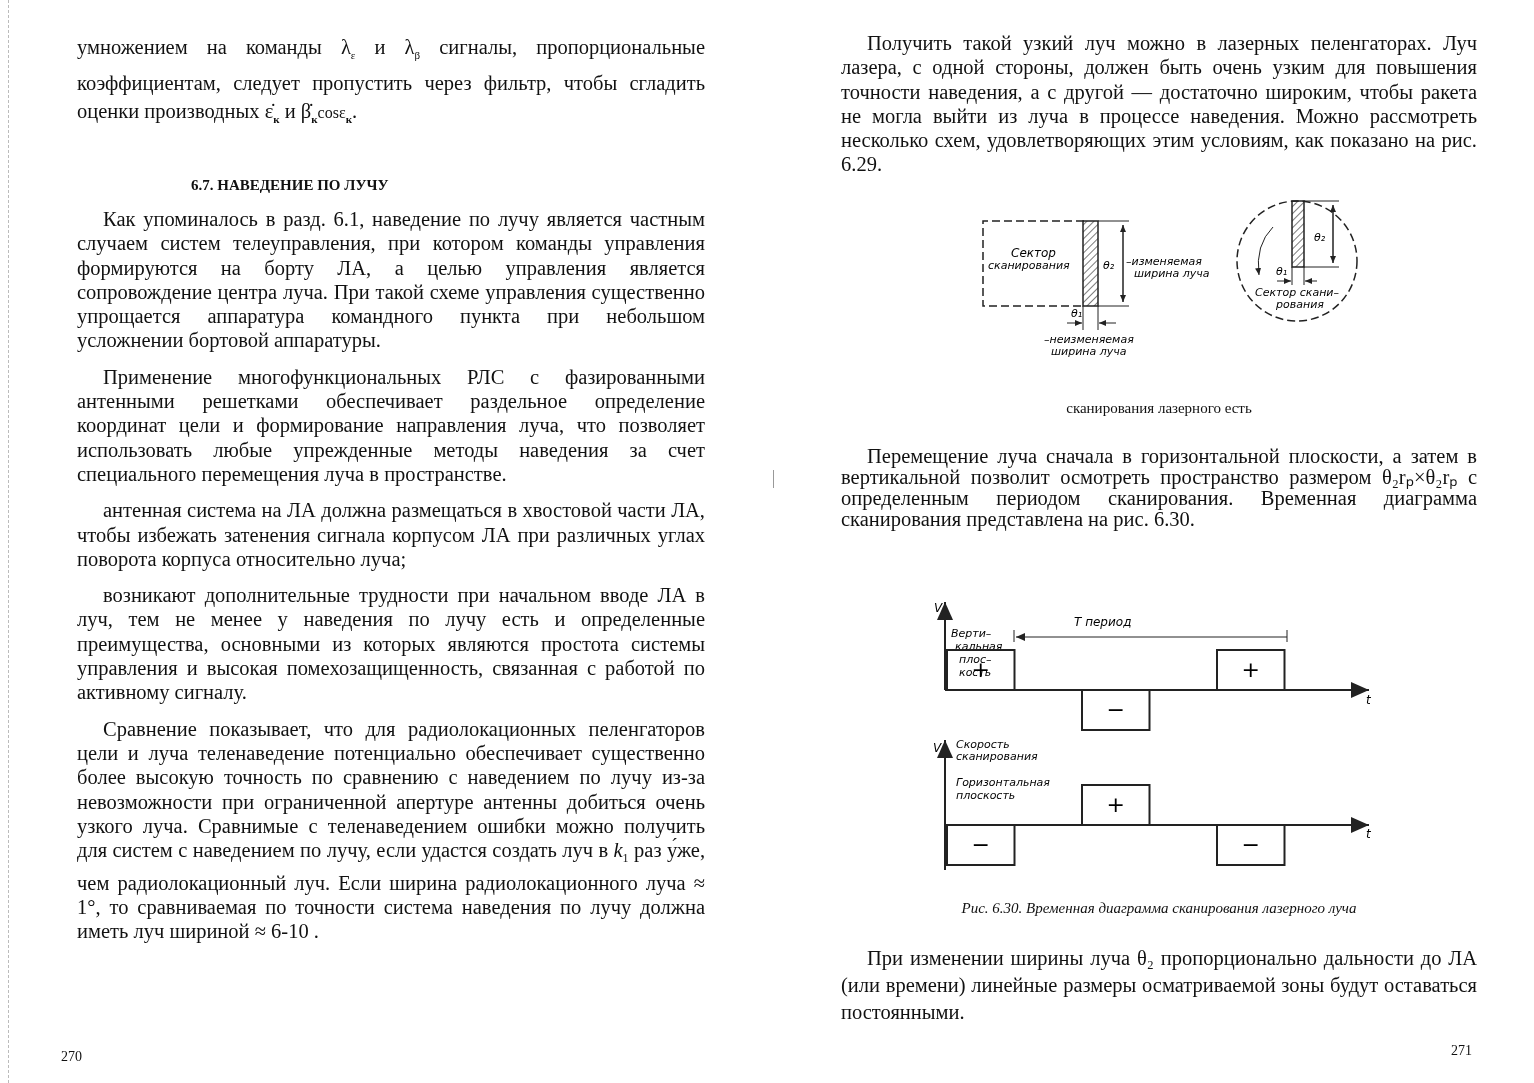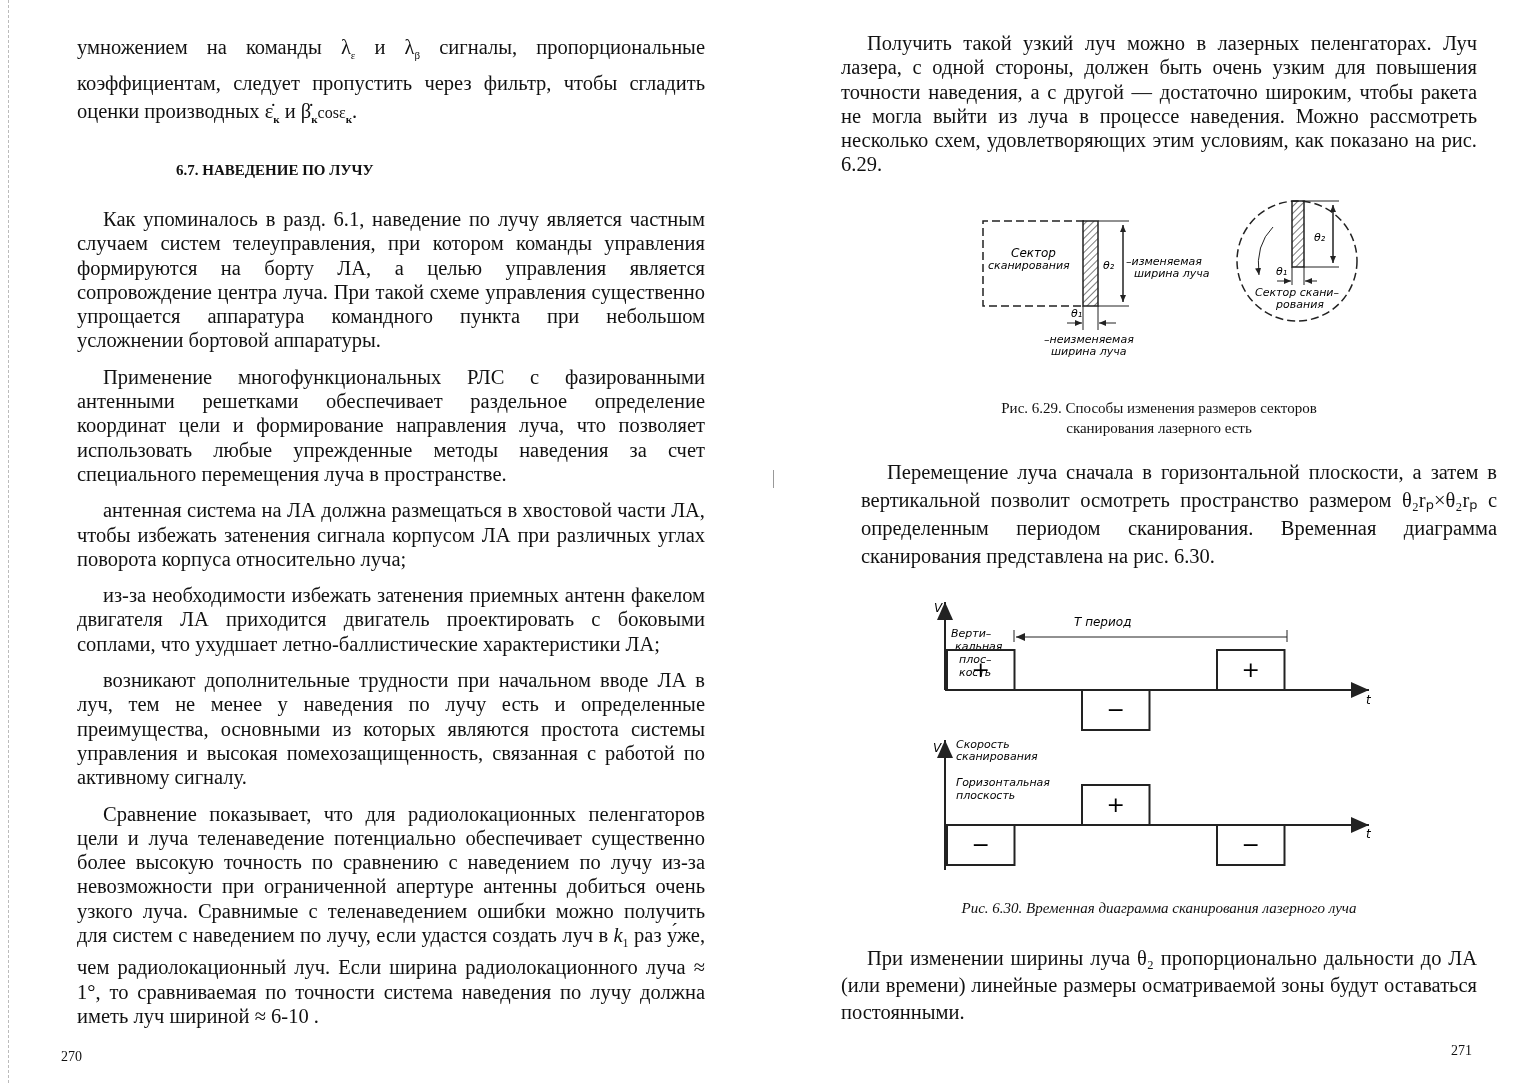--- a/index.html
+++ b/index.html
@@ -7,21 +7,21 @@
          font-family:"Liberation Serif", serif; color:#111; }
   .edge { position:absolute; left:8px; top:0; width:1px; height:1083px;
           border-left:1px dashed #bbb; }
   .gutter-mark { position:absolute; left:773px; top:470px; width:1px; height:18px; background:#999; }
   .page { position:absolute; top:0; }
   .left { left:77px; width:628px; }
   .right { left:841px; width:636px; }
   p { margin:0; font-size:20.5px; line-height:24.3px; text-align:justify; }
   p.ind { text-indent:26px; }
   .gap { margin-top:12px; }
-  h2 { margin:0; font-size:15px; font-weight:bold; text-align:left; }
+  h2 { margin:15px; font-size:15px; font-weight:bold; text-align:left; }
   .caption { font-size:15px; line-height:20px; text-align:center; }
   .pnum { position:absolute; font-size:14px; }
   svg text { font-family:"DejaVu Sans", sans-serif; font-style:italic; }
 </style>
 </head>
 <body>
 
 <div class="edge"></div>
 <div class="gutter-mark"></div>
 
@@ -29,21 +29,20 @@
   <p style="position:absolute; top:33px; width:628px; line-height:28px;">
     <span>умножением на команды λ</span><sub style="font-size:11px">ε</sub><span> и λ</span><sub style="font-size:11px">β</sub><span> сигналы, пропорциональные коэффициентам, следует пропустить через фильтр, чтобы сгладить оценки производных </span><span>ε̇</span><sub style="font-size:11px;font-weight:bold">к</sub><span> и </span><span>β̇</span><sub style="font-size:11px;font-weight:bold">к</sub><span style="font-size:16px">cosε</span><sub style="font-size:11px;font-weight:bold">к</sub><span>.</span>
   </p>
 
   <h2 style="position:absolute; top:162px; left:99px;">6.7. НАВЕДЕНИЕ ПО ЛУЧУ</h2>
 
   <div style="position:absolute; top:207px; width:628px;">
     <p class="ind">Как упоминалось в разд. 6.1, наведение по лучу является частным случаем систем телеуправления, при котором команды управления формируются на борту ЛА, а целью управления является сопровождение центра луча. При такой схеме управления существенно упрощается аппаратура командного пункта при небольшом усложнении бортовой аппаратуры.</p>
     <p class="ind gap">Применение многофункциональных РЛС с фазированными антенными решетками обеспечивает раздельное определение координат цели и формирование направления луча, что позволяет использовать любые упрежденные методы наведения за счет специального перемещения луча в пространстве.</p>
     <p class="ind gap">антенная система на ЛА должна размещаться в хвостовой части ЛА, чтобы избежать затенения сигнала корпусом ЛА при различных углах поворота корпуса относительно луча;</p>
-    <p class="ind gap">из-за необходимости избежать затенения приемных антенн факелом двигателя ЛА приходится двигатель проектировать с боковыми соплами, что ухудшает летно-баллистические характеристики ЛА;</p>
     <p class="ind gap">возникают дополнительные трудности при начальном вводе ЛА в луч, тем не менее у наведения по лучу есть и определенные преимущества, основными из которых являются простота системы управления и высокая помехозащищенность, связанная с работой по активному сигналу.</p>
     <p class="ind gap">
       <span>Сравнение показывает, что для радиолокационных пеленгаторов цели и луча теленаведение потенциально обеспечивает существенно более высокую точность по сравнению с наведением по лучу из-за невозможности при ограниченной апертуре антенны добиться очень узкого луча. Сравнимые с теленаведением ошибки можно получить для систем с наведением по лучу, если удастся создать луч в </span><i>k</i><sub style="font-size:12px">1</sub><span> раз у́же, чем радиолокационный луч. Если ширина радиолокационного луча ≈ 1°, то сравниваемая по точности система наведения по лучу должна иметь луч шириной ≈ 6-10 .</span>
     </p>
   </div>
 
   <div class="pnum" style="left:-16px; top:1049px;">270</div>
 </div>
 
 <div class="page right">
@@ -91,25 +90,24 @@
       <line x1="346" y1="86" x2="334" y2="86" stroke="#222" marker-end="url(#arr)"></line>
       <path d="M302,32 Q284,50 288,80" fill="none" stroke="#222" marker-end="url(#arr)"></path>
       <text x="343" y="46" font-size="11">θ₂</text>
       <text x="305" y="80" font-size="11">θ₁</text>
       <text x="284" y="101" font-size="11">Сектор скани–</text>
       <text x="305" y="113" font-size="11">рования</text>
     </g>
   </svg>
 
   <div class="caption" style="position:absolute; top:398px; width:636px;">
-    <div>Рис. 6.29. Способы изменения размеров секторов</div>
     <div>сканирования лазерного есть</div>
   </div>
 
-  <p class="ind" style="position:absolute; top:458px; width:636px; line-height:28px;margin-left:20px;">
+  <p class="ind" style="position:absolute; top:446px; width:636px; line-height:21px;">
     <span>Перемещение луча сначала в горизонтальной плоскости, а затем в вертикальной позволит осмотреть пространство размером </span><span>θ₂rₚ×θ₂rₚ</span><span> с определенным периодом сканирования. Временная диаграмма сканирования представлена на рис. 6.30.</span>
   </p>
 
   <svg id="fig630" style="position:absolute; left:88px; top:600px;" width="460" height="280">
     <defs>
       <marker id="arr2" markerWidth="10" markerHeight="8" refX="9" refY="4" orient="auto">
         <path d="M0,0 L9,4 L0,8" fill="#222"></path>
       </marker>
     </defs>
     <g id="top-plot">

